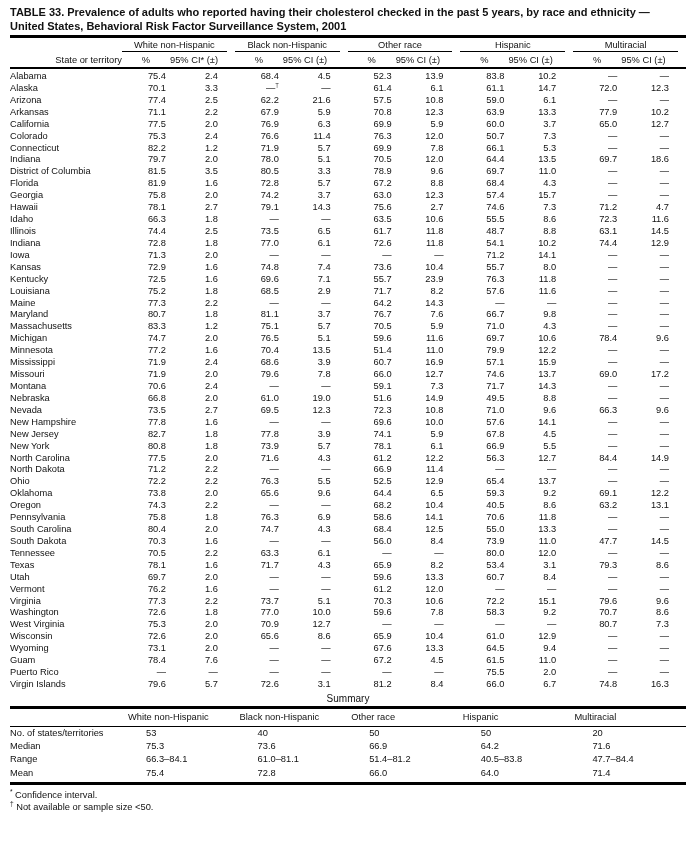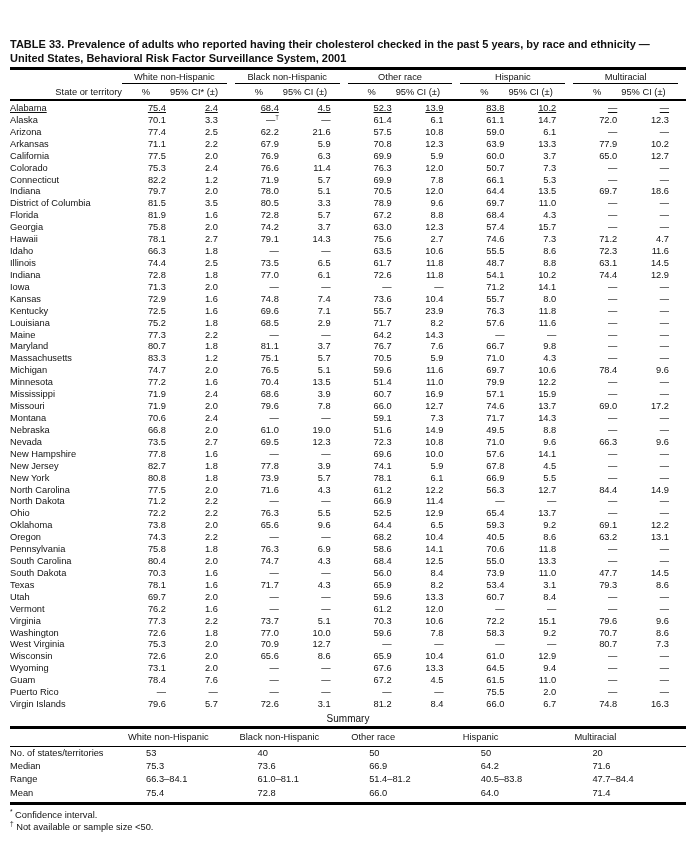--- a/index.html
+++ b/index.html
@@ -1,36 +1,36 @@
 <!DOCTYPE html>
 <html><head>
 <meta charset="utf-8">
 <style>
   html,body{margin:0;padding:0;background:#ffffff;color:#111;}
   body{width:696px;height:842px;font-family:"Liberation Sans",sans-serif;-webkit-font-smoothing:antialiased;}
   .page{padding:6px 10px 0 10px;width:676px;}
-  .title{font-weight:bold;font-size:11px;line-height:13.5px;letter-spacing:0;margin-top:32px;}
+  .title{font-weight:bold;font-size:11px;line-height:13.5px;letter-spacing:0;}
   .rule{border:none;border-top:3px solid #000;margin:2px 0 0 0;height:0;}
 
   table.main{border-collapse:collapse;width:676px;table-layout:fixed;font-size:9.3px;margin-top:1px;}
   table.main col.c-state{width:112px;}
   table.main col.c-pct{width:48px;}
   table.main col.c-ci{width:64.8px;}
   table.main th, table.main td{padding:0;font-weight:normal;vertical-align:bottom;}
   tr.grp-row th{height:13px;}
   tr.grp-row .grp{border-bottom:1.5px solid #000;text-align:center;padding-bottom:1px;margin:0 8px 0 0;}
   tr.sub-row th{height:13px;border-bottom:2.5px solid #000;padding-bottom:2px;}
   tr.sub-row th.h-state{text-align:right;}
   tr.sub-row th.h-pct{text-align:center;}
   tr.sub-row th.h-ci{text-align:left;padding-right:3px;white-space:nowrap;}
   table.main tbody td{height:11.92px;line-height:11.92px;white-space:nowrap;overflow:hidden;}
   table.main tbody td.state{text-align:left;}
   table.main tbody td.pct{text-align:right;padding-right:4px;}
   table.main tbody td.ci{text-align:right;padding-right:17px;}
-  table.main tbody tr:first-child td{padding-top:2px;text-decoration:underline;}
+  table.main tbody tr:first-child td{padding-top:2px;}
   sup{font-size:6.5px;line-height:0;}
 
   .summary-title{text-align:center;font-size:10px;margin:2px 0 2px 0;}
   table.summary{border-collapse:collapse;width:676px;table-layout:fixed;font-size:9.3px;}
   table.summary col.s-label{width:118px;}
   table.summary col.s-col{width:111.6px;}
   table.summary th{font-weight:normal;text-align:left;border-bottom:1.8px solid #000;padding:2px 0 3px 0;height:12px;}
   table.summary td{padding:0;height:13.2px;line-height:13.2px;text-align:left;white-space:nowrap;}
   table.summary td.val{padding-left:18px;}
   .footnotes{font-size:9.3px;margin-top:4px;line-height:12px;}
@@ -606,20 +606,33 @@
           <td class="pct">—</td>
           <td class="ci">—</td>
           <td class="pct">56.0</td>
           <td class="ci">8.4</td>
           <td class="pct">73.9</td>
           <td class="ci">11.0</td>
           <td class="pct">47.7</td>
           <td class="ci">14.5</td>
         </tr>
         <tr>
+          <td class="state">Tennessee</td>
+          <td class="pct">70.5</td>
+          <td class="ci">2.2</td>
+          <td class="pct">63.3</td>
+          <td class="ci">6.1</td>
+          <td class="pct">—</td>
+          <td class="ci">—</td>
+          <td class="pct">80.0</td>
+          <td class="ci">12.0</td>
+          <td class="pct">—</td>
+          <td class="ci">—</td>
+        </tr>
+        <tr>
           <td class="state">Texas</td>
           <td class="pct">78.1</td>
           <td class="ci">1.6</td>
           <td class="pct">71.7</td>
           <td class="ci">4.3</td>
           <td class="pct">65.9</td>
           <td class="ci">8.2</td>
           <td class="pct">53.4</td>
           <td class="ci">3.1</td>
           <td class="pct">79.3</td>

